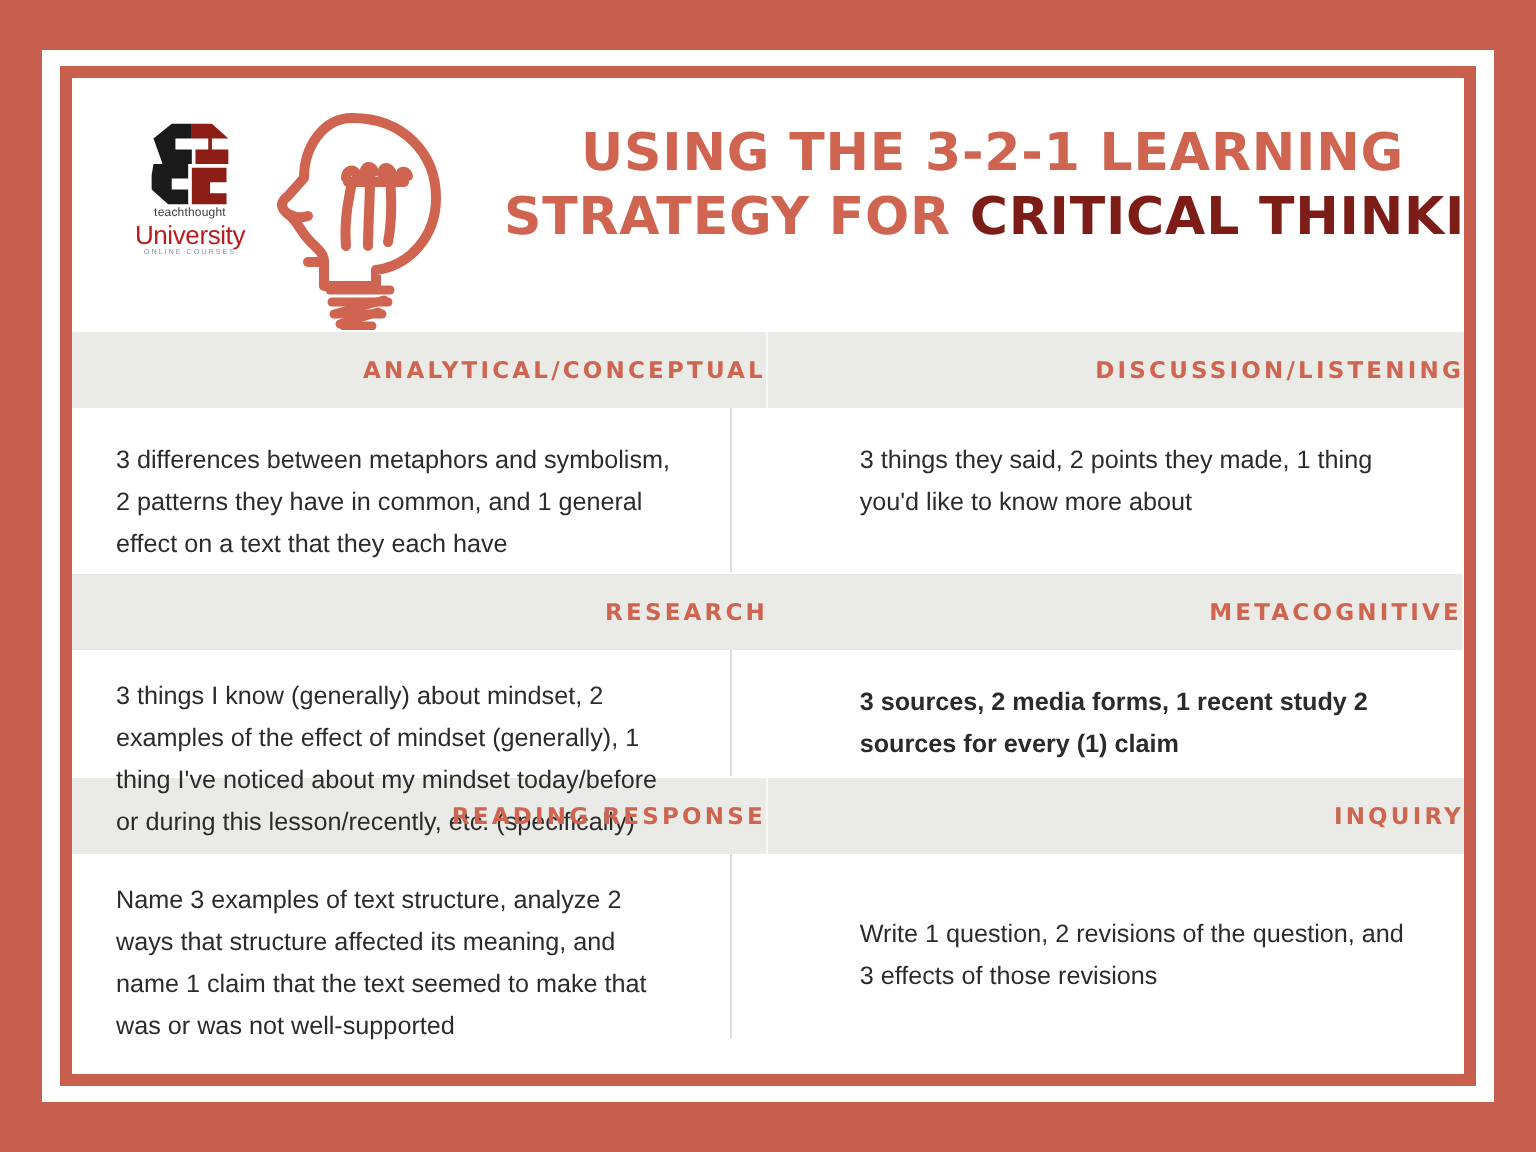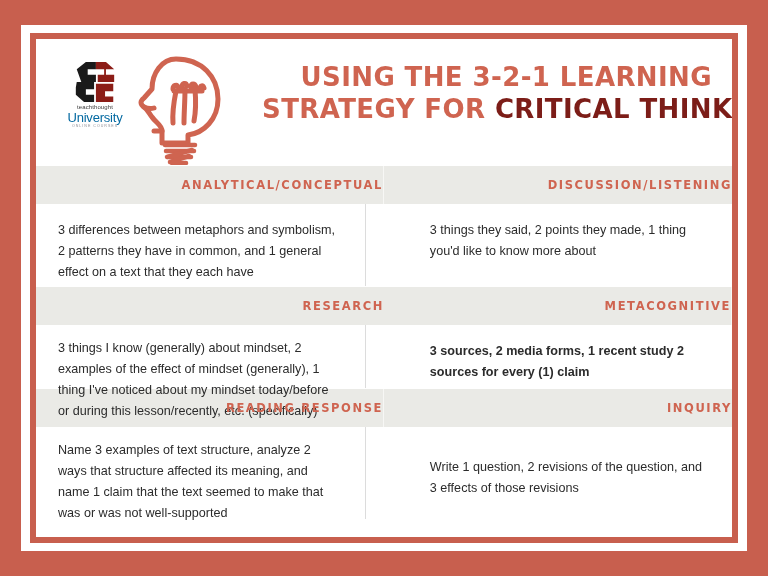--- a/index.html
+++ b/index.html
@@ -70,42 +70,42 @@
   }
   .brand-name-top {
     font-size: 6px;
     color: #3b3b3b;
     letter-spacing: 0.1px;
     line-height: 7px;
     margin-top: 1px;
   }
   .brand-name-main {
     font-size: 13px;
-    color: #0369a1;
+    color: #b91c1c;
     line-height: 13px;
     letter-spacing: -0.2px;
   }
   .brand-name-sub {
     font-size: 3.6px;
     color: #8d8d95;
     letter-spacing: 1px;
     line-height: 5px;
   }
 
   .bulb-head {
     position: absolute;
     left: 96px;
     top: 12px;
     width: 96px;
     height: 114px;
   }
 
   .title-block {
     position: absolute;
-    right: 20px;
+    right: 30px;
     top: 22px;
     width: 450px;
     text-align: right;
   }
   .title-line {
     font-family: "DejaVu Sans", sans-serif;
     font-weight: bold;
     font-size: 26px;
     line-height: 32px;
     letter-spacing: 0.4px;

